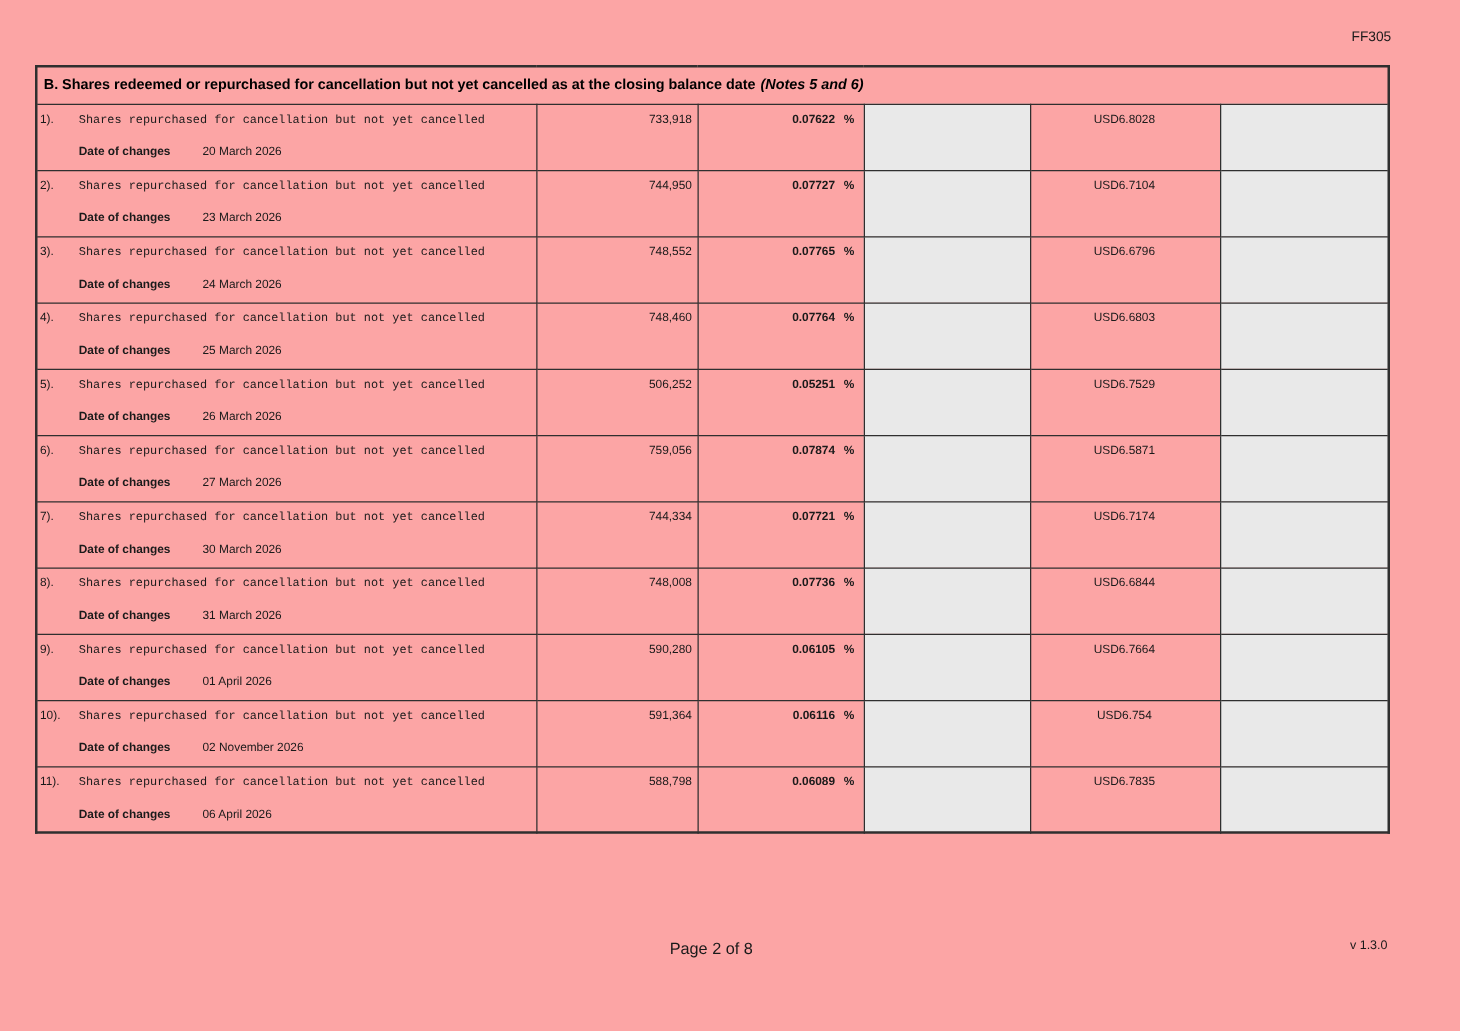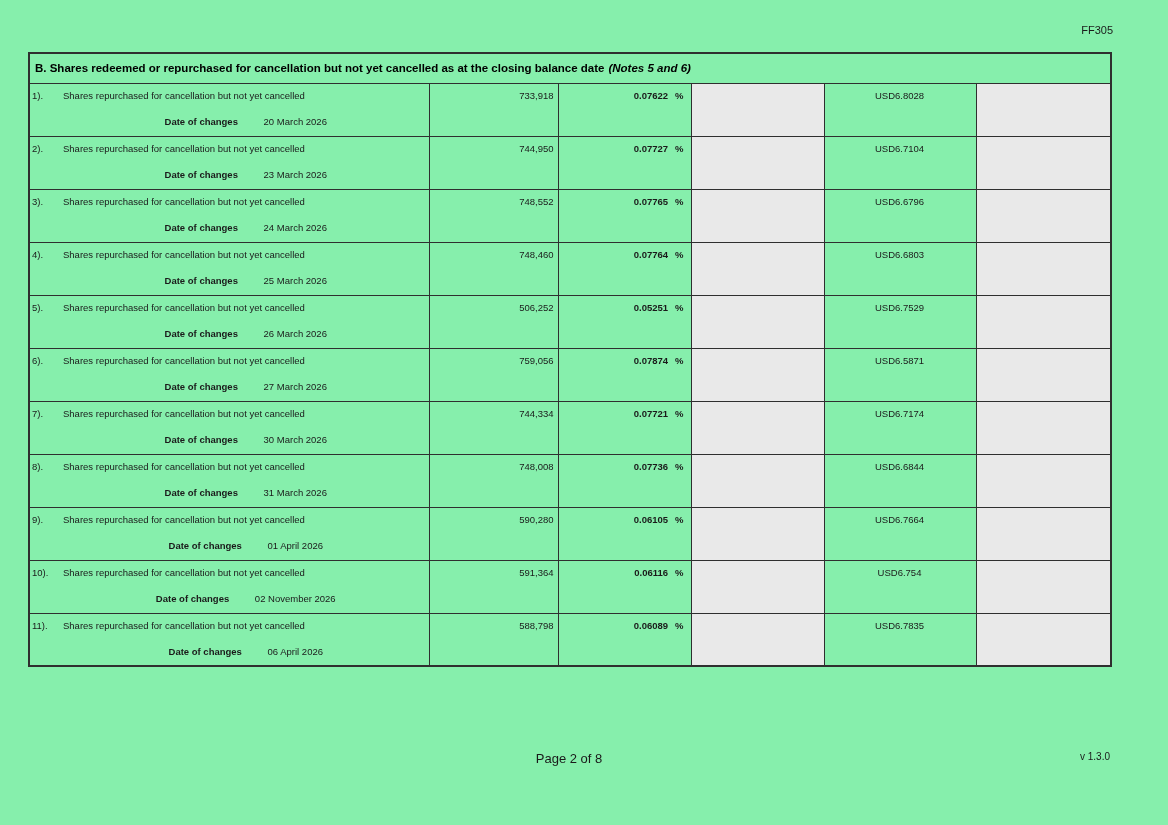--- a/index.html
+++ b/index.html
@@ -5,21 +5,21 @@
   * { box-sizing: border-box; margin: 0; padding: 0; }
   html, body { background: #ffffff; }
   body {
     font-family: "Liberation Sans", sans-serif;
     color: #1a1a1a;
     width: 1168px;
     height: 825px;
     position: relative;
     overflow: hidden;
   }
-  .page { position: relative; width: 1168px; height: 825px; background: #86efac; }
+  .page { position: relative; width: 1168px; height: 825px; background: #fca5a5; }
 
   .form-code {
     position: absolute;
     top: 24px;
     right: 55px;
     font-size: 11px;
     color: #1a1a1a;
   }
 
   table.shares-table {
@@ -46,22 +46,22 @@
     color: #000;
     white-space: nowrap;
   }
   .notes { font-style: italic; font-weight: bold; margin-left: 4px; }
 
   tbody td { height: 53px; padding: 0; }
 
   td.c-desc { padding-top: 6px; }
   .line1 { display: flex; }
   .rownum { flex: none; width: 33px; padding-left: 2px; }
-  .desc { flex: 1; }
-  .line2 { display: flex; margin-top: 15px; padding-left: 33px; justify-content: center; }
+  .desc { flex: 1; font-family: Liberation Mono, monospace; }
+  .line2 { display: flex; margin-top: 15px; padding-left: 33px; }
   .date-label { flex: none; width: 99px; font-weight: bold; }
 
   td.c-shares { text-align: right; padding: 6px 4px 0 0; }
   td.c-pct { text-align: right; padding: 6px 7px 0 0; font-weight: bold; }
   .pct-sign { display: inline-block; margin-left: 7px; }
   td.c-grey { background: var(--shaded_cell, #e9e9e9); }
   td.c-usd { padding: 6px 3px 0 2px; }
   .usd-wrap { display: flex; justify-content: center; }
 
   .page-number {

